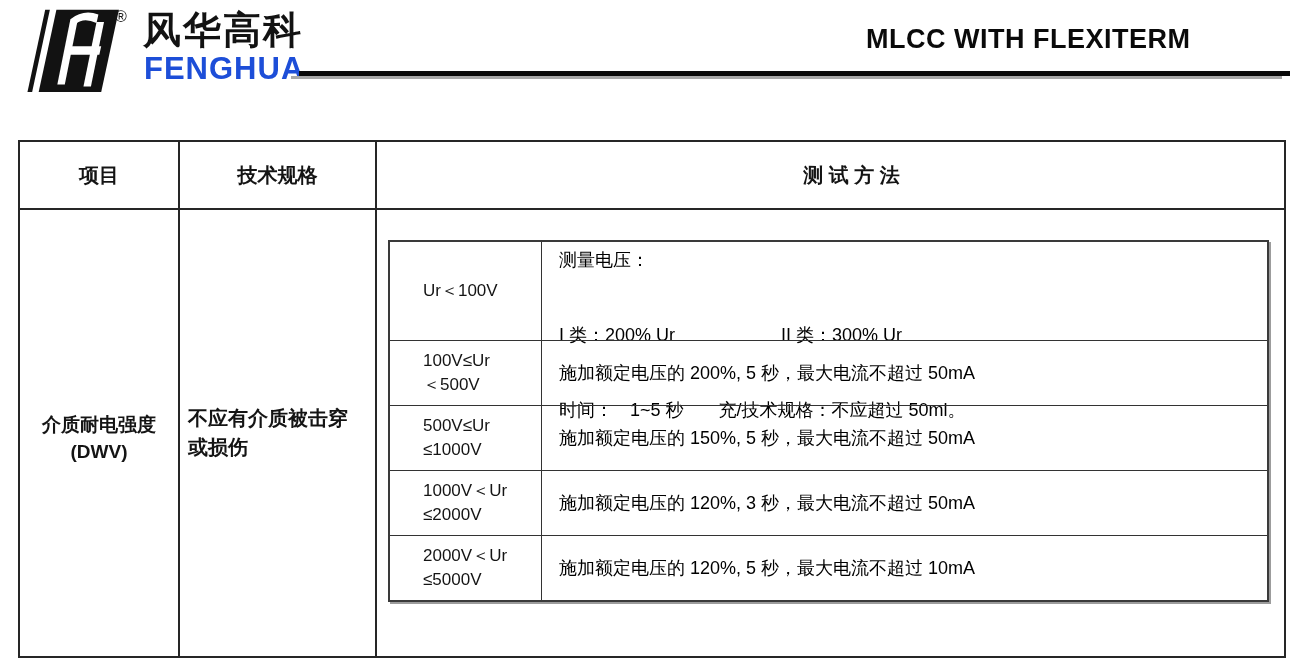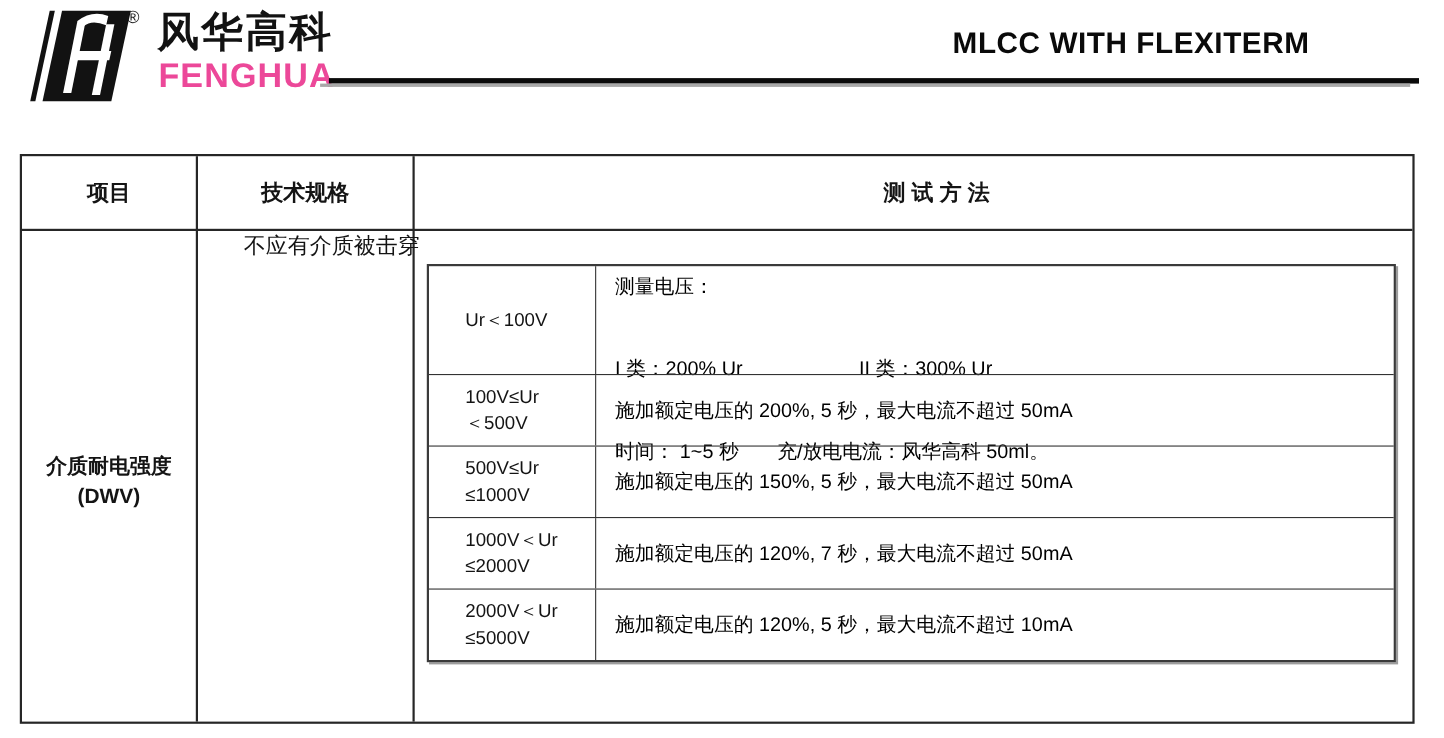--- a/index.html
+++ b/index.html
@@ -3,59 +3,59 @@
 <meta charset="utf-8">
 <style>
   html,body{margin:0;padding:0;background:#ffffff;}
   body{font-family:"Liberation Sans","DejaVu Sans",sans-serif;color:#111;}
   .page{position:relative;width:1313px;height:671px;background:#fff;overflow:hidden;}
 
   
   .logo-svg{position:absolute;left:20px;top:6px;}
   .reg-mark{position:absolute;left:115px;top:8px;font-size:16px;font-weight:400;color:#171717;}
   .brand-cn{position:absolute;left:143px;top:10px;font-size:38px;font-weight:900;letter-spacing:2px;color:#121212;line-height:1.1;}
-  .brand-en{position:absolute;left:144px;top:53px;font-size:31px;font-weight:700;letter-spacing:1px;color:#ec4899;line-height:1;}
+  .brand-en{position:absolute;left:144px;top:53px;font-size:31px;font-weight:700;letter-spacing:1px;color:#1d4ed8;line-height:1;}
   .doc-title{position:absolute;left:866px;top:24px;width:420px;font-size:27px;font-weight:700;color:#0a0a0a;letter-spacing:0.5px;white-space:nowrap;}
   .header-rule{position:absolute;left:299px;top:71px;width:991px;height:5px;background:#0a0a0a;}
   .header-rule::after{content:"";position:absolute;left:-8px;top:5px;width:100%;height:3px;background:#a8a8a8;}
 
   
   .spec-table{position:absolute;left:18px;top:140px;width:1268px;height:518px;
     border:2px solid #262626;box-sizing:border-box;background:#fff;}
   .vdiv1{position:absolute;left:158px;top:0;bottom:0;width:2px;background:#262626;}
   .vdiv2{position:absolute;left:355px;top:0;bottom:0;width:2px;background:#262626;}
   .hdiv{position:absolute;left:0;right:0;top:66px;height:2px;background:#262626;}
 
   .th{position:absolute;top:0;height:66px;display:flex;align-items:center;justify-content:center;
       font-size:20px;font-weight:700;color:#141414;}
   .th-item{left:0;width:158px;}
   .th-spec{left:160px;width:195px;}
   .th-method{left:357px;right:0;margin-left:42px;}
 
   .td-item{position:absolute;left:0;top:68px;bottom:0;width:158px;display:flex;flex-direction:column;
       align-items:center;justify-content:center;font-size:19px;font-weight:700;line-height:27px;color:#141414;text-align:center;margin-top:10px;}
-  .td-spec{position:absolute;left:160px;top:68px;bottom:0;width:195px;display:flex;flex-direction:row;
-      justify-content:center;padding-left:8px;box-sizing:border-box;font-size:20px;font-weight:400;line-height:29px;color:#141414;margin-left:20px;}
+  .td-spec{position:absolute;left:160px;top:68px;bottom:0;width:195px;display:flex;flex-direction:column;
+      justify-content:center;padding-left:8px;box-sizing:border-box;font-size:20px;font-weight:700;line-height:29px;color:#141414;}
   .td-method{position:absolute;left:357px;right:0;top:68px;bottom:0;}
 
   
   .method-table{position:absolute;left:11px;top:30px;width:881px;height:362px;box-sizing:border-box;
       border:2px solid #3a3a3a;box-shadow:2px 2px 0 #9c9c9c;background:#fff;display:flex;flex-direction:column;}
   .irow{display:flex;box-sizing:border-box;}
   .irow + .irow{border-top:1.5px solid #333;}
   .irow-1{height:98px;}
   .irow-n{height:65px;}
   .ilabel{width:132px;box-sizing:border-box;border-right:1.5px solid #333;display:flex;flex-direction:column;
       justify-content:center;padding-left:13px;font-size:17px;line-height:24px;color:#141414;white-space:nowrap;margin-left:20px;}
   .idesc{flex:1;display:flex;flex-direction:column;justify-content:center;padding-left:17px;
       font-size:18px;color:#000000;white-space:nowrap;gap:48px;}
   .idesc-multi{justify-content:flex-start;padding-top:5px;line-height:27px;}
   .seg-a{display:inline-block;width:217px;}
   .seg-time{display:inline-block;}
-  .seg-15{display:inline-block;margin-left:0;}
+  .seg-15{display:inline-block;margin-left:12px;}
   .seg-charge{display:inline-block;margin-left:30px;}
 </style>
 </head>
 <body>
 
 <div class="page">
 
   <svg class="logo-svg" width="112" height="88" viewBox="0 0 120 94">
     <polygon points="8,92 27,4 32,4 13,92" fill="#121212"></polygon>
     <polygon points="20,92 39,4 106,4 87,92" fill="#121212"></polygon>
@@ -79,40 +79,41 @@
     <div class="th th-item">项目</div>
     <div class="th th-method">测 试 方 法</div>
 
     <div class="td-item">
       <span>介质耐电强度</span>
       <span>(DWV)</span>
     </div>
 
     <div class="td-spec">
       <span>不应有介质被击穿</span>
+      <span>或损伤</span>
     </div>
 
     <div class="td-method">
 
       <div class="method-table">
 
         <div class="irow irow-1">
           <div class="ilabel">
             <span>Ur＜100V</span>
           </div>
           <div class="idesc idesc-multi">
             <span>测量电压：</span>
             <span>
               <span class="seg-a">I 类：200% Ur</span>
               <span>II 类：300% Ur</span>
             </span>
             <span>
               <span class="seg-time">时间：</span>
               <span class="seg-15">1~5 秒</span>
-              <span class="seg-charge">充/放电电流：风华高科 50ml。</span>
+              <span class="seg-charge">充/技术规格：不应超过 50ml。</span>
             </span>
           </div>
         </div>
 
         <div class="irow irow-n">
           <div class="ilabel">
             <span>100V≤Ur</span>
             <span>＜500V</span>
           </div>
           <div class="idesc">
@@ -129,21 +130,21 @@
             <span>施加额定电压的 150%, 5 秒，最大电流不超过 50mA</span>
           </div>
         </div>
 
         <div class="irow irow-n">
           <div class="ilabel">
             <span>1000V＜Ur</span>
             <span>≤2000V</span>
           </div>
           <div class="idesc">
-            <span>施加额定电压的 120%, 7 秒，最大电流不超过 50mA</span>
+            <span>施加额定电压的 120%, 3 秒，最大电流不超过 50mA</span>
           </div>
         </div>
 
         <div class="irow irow-n">
           <div class="ilabel">
             <span>2000V＜Ur</span>
             <span>≤5000V</span>
           </div>
           <div class="idesc">
             <span>施加额定电压的 120%, 5 秒，最大电流不超过 10mA</span>

